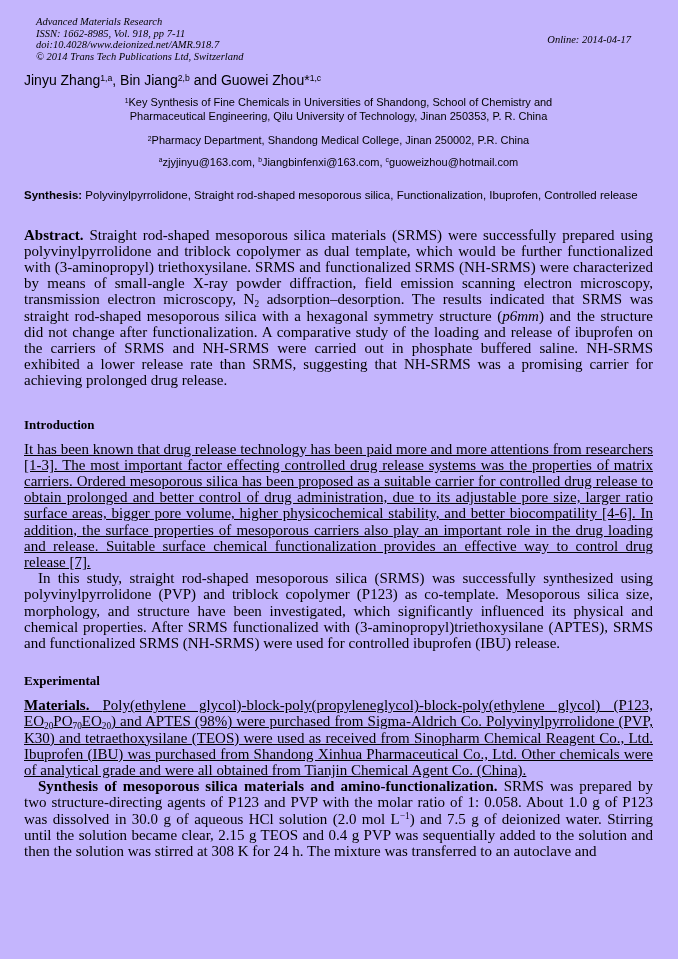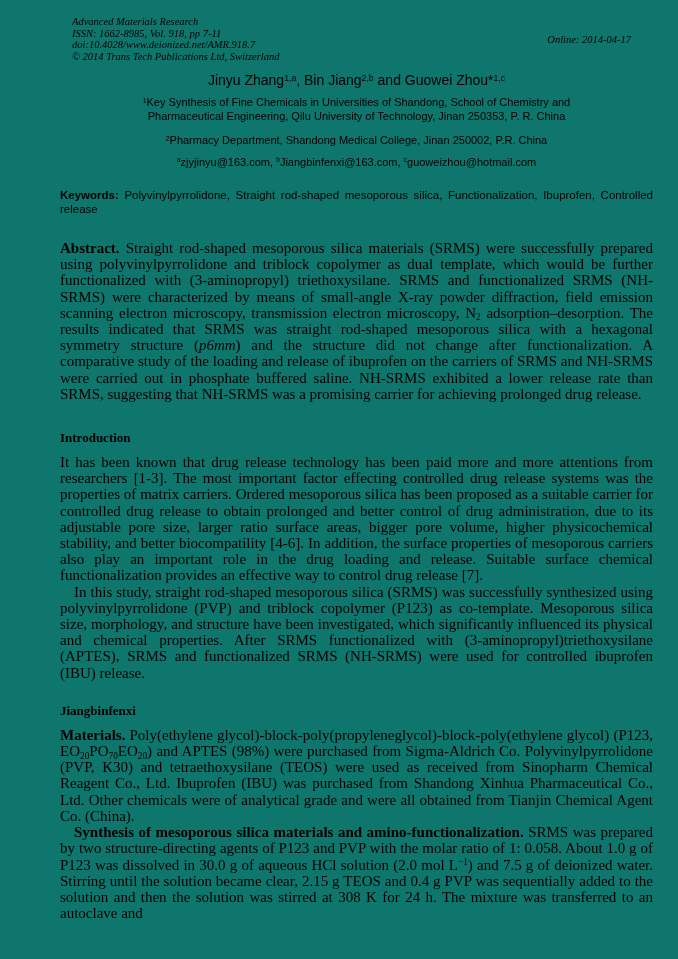--- a/index.html
+++ b/index.html
@@ -1,21 +1,20 @@
 <!DOCTYPE html>
 <html><head>
 <meta charset="utf-8">
 <style>
   * { margin:0; padding:0; box-sizing:border-box; }
   html, body { background:#ffffff; }
   .page {
-    width:678px; height:959px; background:#0f766e; color:#000000;
+    width:678px; height:959px; background:#c4b5fd; color:#000000;
     overflow:hidden; position:relative;
     font-family:"Liberation Serif", serif;
-    padding-left:36px;
   }
   .content { padding:16px 25px 0 24px; }
 
   
   .jheader {
     position:relative;
     margin-left:12px;
     font-family:"Liberation Serif", serif;
     font-style:italic;
     font-size:10.5px; line-height:11.5px;
@@ -23,21 +22,21 @@
   .jheader-right { position:absolute; top:18px; right:22px; }
 
   
   .title {
     margin-top:22px; padding:0 18px;
     text-align:center;
     font-family:"Liberation Sans", sans-serif;
     font-weight:bold; font-size:15.5px; line-height:19px;
   }
   .authors {
-    margin-top:10px; text-align:center;
+    margin-top:10px; text-align:left;
     font-family:"Liberation Sans", sans-serif;
     font-size:14px; line-height:17px;
   }
   .affil {
     text-align:center;
     font-family:"Liberation Sans", sans-serif;
     font-size:11px; line-height:13.5px;
   }
   .affil-1 { margin-top:7px; padding:0 70px; }
   .affil-2 { margin-top:11px; }
@@ -60,21 +59,21 @@
     font-size:15px; line-height:16.2px;
     text-align:justify;
   }
   .abstract { margin-top:24px; }
   .section-heading {
     font-family:"Liberation Serif", serif;
     font-size:13px; font-weight:bold;
   }
   .mt-section { margin-top:28px; }
   .mt-section-2 { margin-top:22px; }
-  .mt-para { margin-top:8px; }
+  .mt-para { margin-top:8px;text-decoration:underline; }
   .indent { text-indent:14px; }
 
   sup { font-size:0.62em; vertical-align:baseline; position:relative; top:-0.5em; line-height:0; }
   sub { font-size:0.62em; vertical-align:baseline; position:relative; top:0.28em; line-height:0; }
   .b { font-weight:bold; }
   .i { font-style:italic; }
 </style>
 </head>
 <body>
 
@@ -90,26 +89,26 @@
     </div>
 
 
     <div class="authors"><span>Jinyu Zhang</span><sup>1,a</sup><span>, Bin Jiang</span><sup>2,b</sup><span> and Guowei Zhou*</span><sup>1,c</sup></div>
 
     <div class="affil affil-1"><sup>1</sup><span>Key Synthesis of Fine Chemicals in Universities of Shandong, School of Chemistry and Pharmaceutical Engineering, Qilu University of Technology, Jinan 250353, P. R. China</span></div>
     <div class="affil affil-2"><sup>2</sup><span>Pharmacy Department, Shandong Medical College, Jinan 250002, P.R. China</span></div>
 
     <div class="emails"><sup>a</sup><span>zjyjinyu@163.com, </span><sup>b</sup><span>Jiangbinfenxi@163.com, </span><sup>c</sup><span>guoweizhou@hotmail.com</span></div>
 
-    <p class="keywords"><span class="b">Keywords: </span><span>Polyvinylpyrrolidone, Straight rod-shaped mesoporous silica, Functionalization, Ibuprofen, Controlled release</span></p>
+    <p class="keywords"><span class="b">Synthesis: </span><span>Polyvinylpyrrolidone, Straight rod-shaped mesoporous silica, Functionalization, Ibuprofen, Controlled release</span></p>
 
     <p class="body abstract"><span class="b">Abstract. </span><span>Straight rod-shaped mesoporous silica materials (SRMS) were successfully prepared using polyvinylpyrrolidone and triblock copolymer as dual template, which would be further functionalized with (3-aminopropyl) triethoxysilane. SRMS and functionalized SRMS (NH-SRMS) were characterized by means of small-angle X-ray powder diffraction, field emission scanning electron microscopy, transmission electron microscopy, N</span><sub>2</sub><span> adsorption–desorption. The results indicated that SRMS was straight rod-shaped mesoporous silica with a hexagonal symmetry structure (</span><span class="i">p6mm</span><span>) and the structure did not change after functionalization. A comparative study of the loading and release of ibuprofen on the carriers of SRMS and NH-SRMS were carried out in phosphate buffered saline. NH-SRMS exhibited a lower release rate than SRMS, suggesting that NH-SRMS was a promising carrier for achieving prolonged drug release.</span></p>
 
     <h2 class="section-heading mt-section">Introduction</h2>
     <p class="body mt-para">It has been known that drug release technology has been paid more and more attentions from researchers [1-3]. The most important factor effecting controlled drug release systems was the properties of matrix carriers. Ordered mesoporous silica has been proposed as a suitable carrier for controlled drug release to obtain prolonged and better control of drug administration, due to its adjustable pore size, larger ratio surface areas, bigger pore volume, higher physicochemical stability, and better biocompatility [4-6]. In addition, the surface properties of mesoporous carriers also play an important role in the drug loading and release. Suitable surface chemical functionalization provides an effective way to control drug release [7].</p>
     <p class="body indent">In this study, straight rod-shaped mesoporous silica (SRMS) was successfully synthesized using polyvinylpyrrolidone (PVP) and triblock copolymer (P123) as co-template. Mesoporous silica size, morphology, and structure have been investigated, which significantly influenced its physical and chemical properties. After SRMS functionalized with (3-aminopropyl)triethoxysilane (APTES), SRMS and functionalized SRMS (NH-SRMS) were used for controlled ibuprofen (IBU) release.</p>
 
-    <h2 class="section-heading mt-section-2">Jiangbinfenxi</h2>
+    <h2 class="section-heading mt-section-2">Experimental</h2>
     <p class="body mt-para"><span class="b">Materials. </span><span>Poly(ethylene glycol)-block-poly(propyleneglycol)-block-poly(ethylene glycol) (P123, EO</span><sub>20</sub><span>PO</span><sub>70</sub><span>EO</span><sub>20</sub><span>) and APTES (98%) were purchased from Sigma-Aldrich Co. Polyvinylpyrrolidone (PVP, K30) and tetraethoxysilane (TEOS) were used as received from Sinopharm Chemical Reagent Co., Ltd. Ibuprofen (IBU) was purchased from Shandong Xinhua Pharmaceutical Co., Ltd. Other chemicals were of analytical grade and were all obtained from Tianjin Chemical Agent Co. (China).</span></p>
     <p class="body indent"><span class="b">Synthesis of mesoporous silica materials and amino-functionalization. </span><span>SRMS was prepared by two structure-directing agents of P123 and PVP with the molar ratio of 1: 0.058. About 1.0 g of P123 was dissolved in 30.0 g of aqueous HCl solution (2.0 mol L</span><sup>−1</sup><span>) and 7.5 g of deionized water. Stirring until the solution became clear, 2.15 g TEOS and 0.4 g PVP was sequentially added to the solution and then the solution was stirred at 308 K for 24 h. The mixture was transferred to an autoclave and</span></p>
 
   </div>
 </div>
 
 </body></html>

